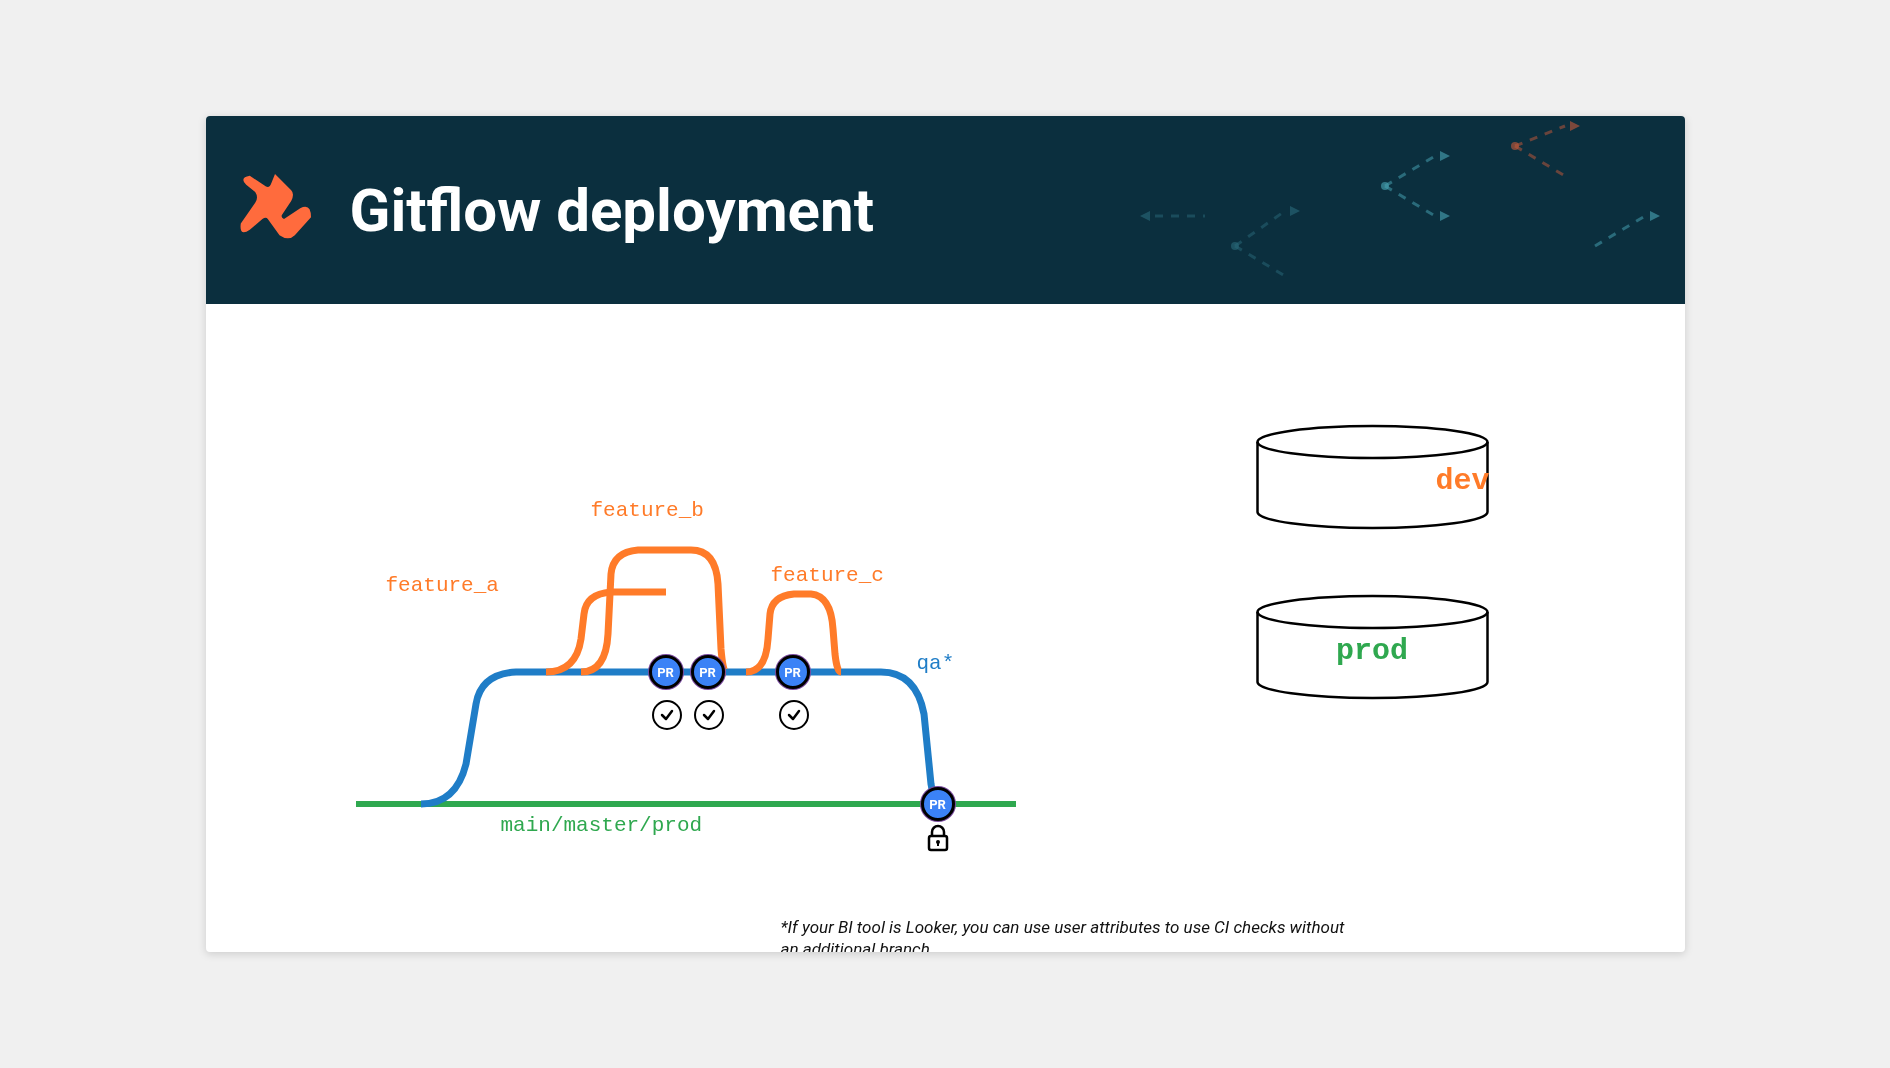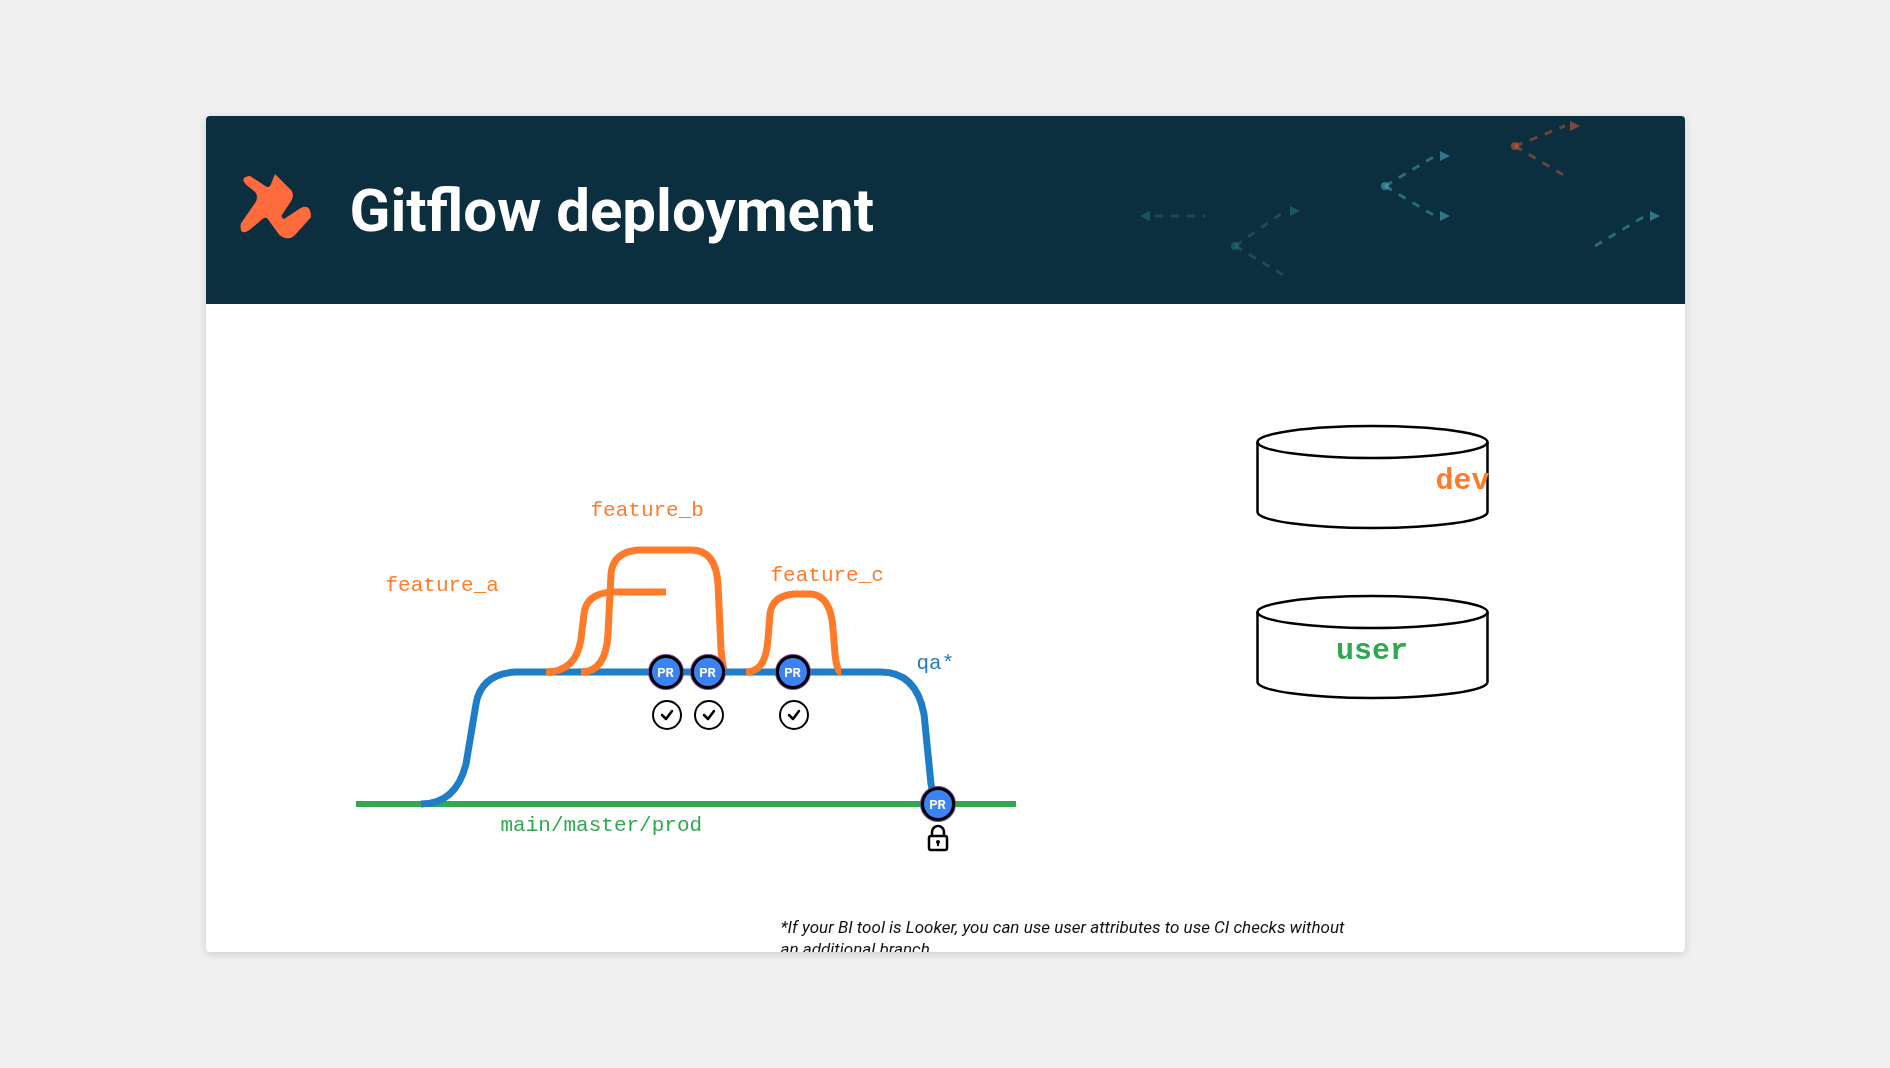--- a/index.html
+++ b/index.html
@@ -232,19 +232,19 @@
         </svg>
         <div class="cylinder-label dev-color">dev</div>
       </div>
       <div class="cylinder">
         <svg width="235" height="110" viewBox="0 0 235 110">
           <ellipse cx="117.5" cy="18" rx="115" ry="16" fill="#fff" stroke="#000" stroke-width="2.5"></ellipse>
           <path d="M2.5 18 V88" stroke="#000" stroke-width="2.5" fill="none"></path>
           <path d="M232.5 18 V88" stroke="#000" stroke-width="2.5" fill="none"></path>
           <path d="M2.5 88 a115 16 0 0 0 230 0" fill="none" stroke="#000" stroke-width="2.5"></path>
         </svg>
-        <div class="cylinder-label prod-color">user</div>
+        <div class="cylinder-label prod-color">prod</div>
       </div>
     </div>
 
     <div class="footnote">*If your BI tool is Looker, you can use user attributes to use CI checks without an additional branch</div>
   </div>
 </div>
 
 </body></html>

